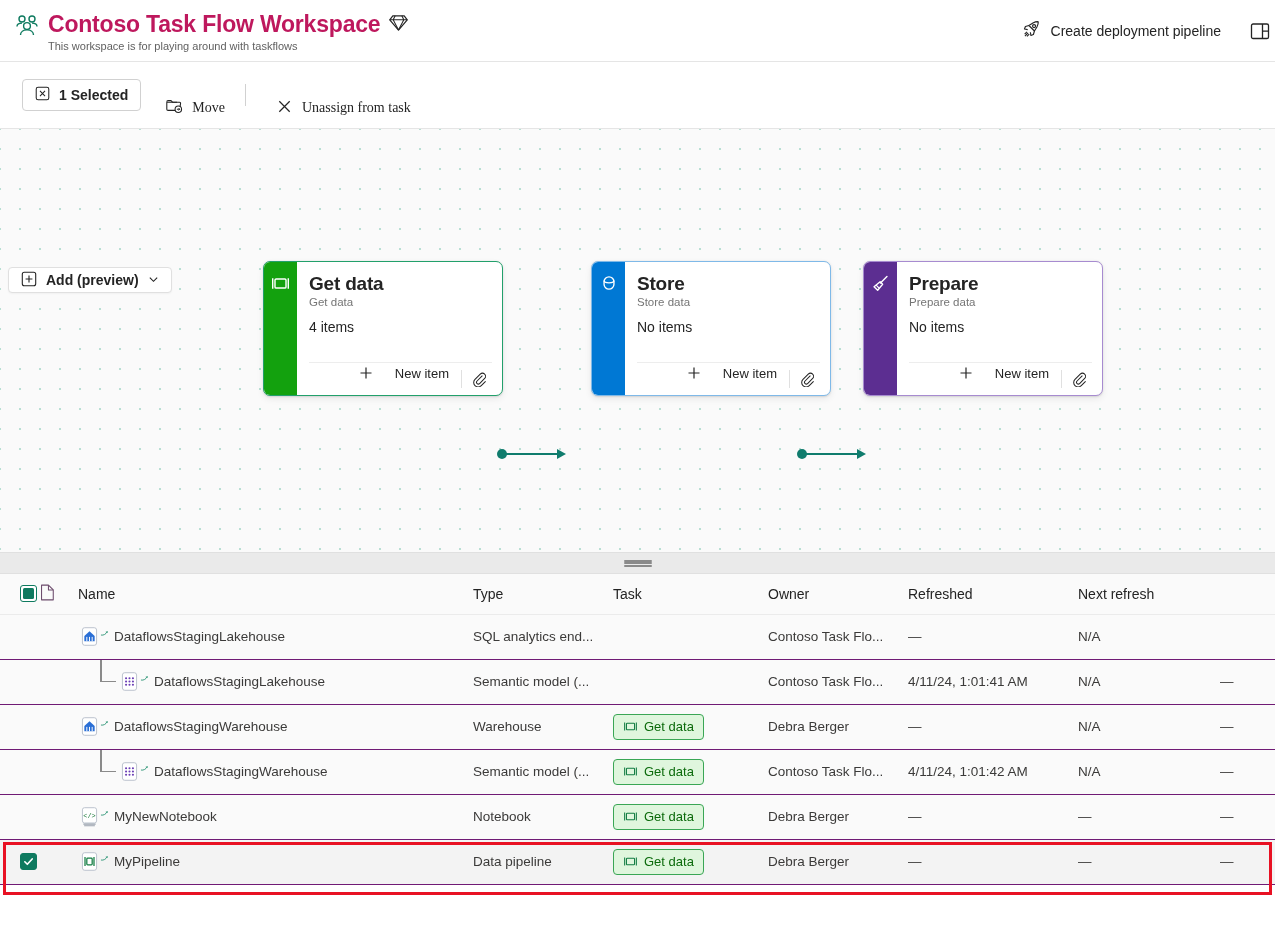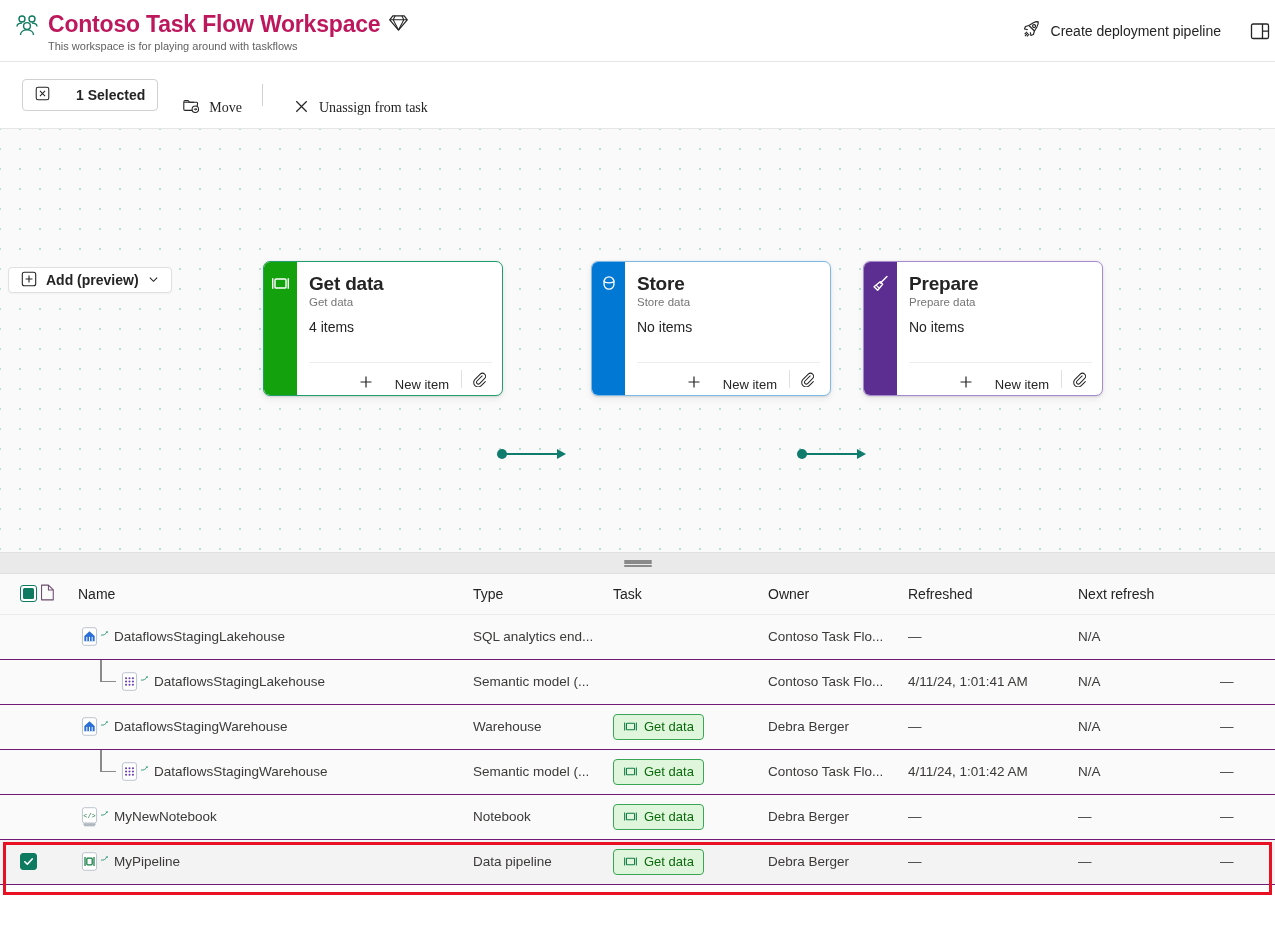--- a/index.html
+++ b/index.html
@@ -45,21 +45,21 @@
 
   
   .cmdbar {
     height: 67px;
     border-bottom: 1px solid #e5e5e5;
     display: flex; align-items: center;
     padding-left: 22px;
     position: relative;
   }
   .btn-outline {
-    display: flex; align-items: center; gap: 26px;
+    display: flex; align-items: center; gap: 9px;
     border: 1px solid #d1d1d1; border-radius: 4px;
     background: #fff; height: 32px; padding: 14px 12px;
     font-size: 14px; font-weight: 600; color: #242424;
     cursor: pointer; font-family: inherit;
   }
   .btn-plain {
     display: flex; align-items: center; gap: 9px;
     background: transparent; border: none; height: 32px;
     padding: 0 10px; font-size: 14px; color: #242424;
     cursor: pointer; font-family: Liberation Serif, serif; border-radius: 4px; margin-top: 26px;
@@ -122,21 +122,21 @@
     line-height: 23px; letter-spacing: -0.2px;
   }
   .card-sub { font-size: 11.5px; color: #757575; margin-top: 1px; }
   .card-count { font-size: 14px; color: #242424; margin-top: 11px; }
   .card-foot {
     margin-top: auto; border-top: 1px solid #ededed;
     height: 33px; display: flex; align-items: center;
     justify-content: flex-end; gap: 0;
   }
   .newitem {
-    display: flex; align-items: flex-end; gap: 22px;
+    display: flex; align-items: flex-start; gap: 22px;
     font-size: 13px; color: #242424; cursor: pointer;
     padding: 0 8px; height: 26px;
   }
   .foot-sep { width: 1px; height: 18px; background: #e0e0e0; margin: 0 4px; }
   .clip-btn {
     width: 26px; height: 26px; display: flex;
     align-items: center; justify-content: center; cursor: pointer;
   }
 
   .card-get    { left: 263px; border: 1px solid #22a06b; }

